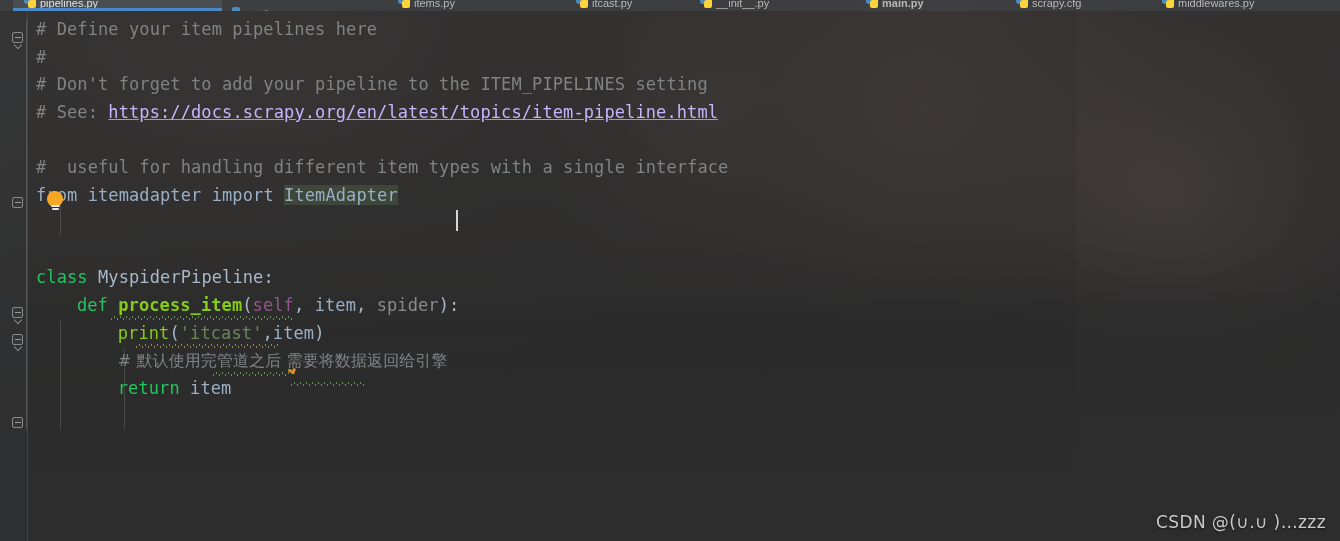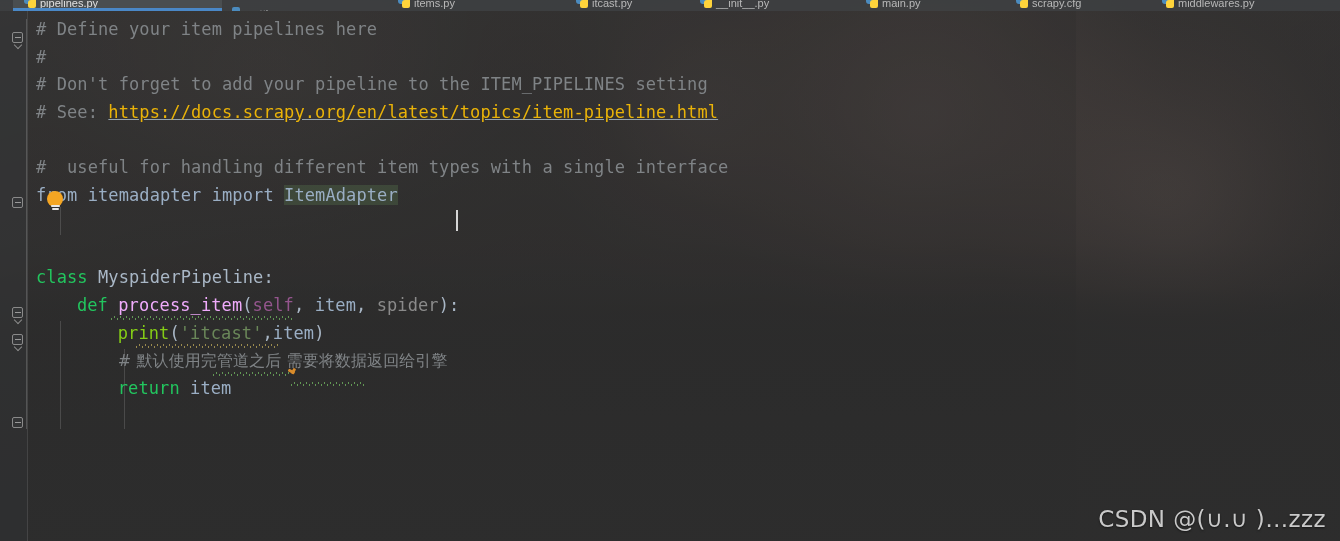--- a/index.html
+++ b/index.html
@@ -199,30 +199,30 @@
     position: absolute;
     left: 0;
     white-space: pre;
     font-family: "DejaVu Sans Mono", "Liberation Mono", monospace;
     font-size: 17px;
   }
   .cmt  { color: #7f8386; }
   .cmt-cn { color: #7f8386; font-family: "DejaVu Sans", "Liberation Sans", sans-serif; font-size: 16px; }
   .kw   { color: #22c55e; }
   .cls  { color: #a9b7c6; }
-  .fn   { color: #f0abfc; }
+  .fn   { color: #84cc16; font-weight: bold; }
   .self { color: #94558d; }
   .spdr { color: #8a8a8a; }
   .bltn { color: #84cc16; }
   .str  { color: #6a8759; }
   .var  { color: #9aaec4; }
   .imp  { color: #9aaec4; }
   .punct{ color: #a9b7c6; }
   .link {
-    color: #eab308;
+    color: #c4b5fd;
     text-decoration: underline;
     text-decoration-color: #94a3ad;
   }
   .hl-green {
     background: rgba(94,128,84,0.30);
   }
 
   
   .squig {
     position: absolute;
@@ -296,21 +296,21 @@
     background: #d98c2b;
     transform: rotate(28deg);
     border-radius: 1px;
   }
 
   
   .watermark {
     position: absolute;
     right: 14px;
     bottom: 9px;
-    font-size: 23px;
+    font-size: 17px;
     color: #c9c9c9;
     font-family: "DejaVu Sans", "Liberation Sans", sans-serif;
     letter-spacing: 0.4px;
     z-index: 20;
     text-shadow: 0 1px 2px rgba(0,0,0,0.55);
   }
 </style>
 </head>
 <body>
 
@@ -352,21 +352,21 @@
           </span>
           <span class="tablabel">itcast.py</span>
         </div>
         <div class="tab" style="left: 700px; width: 160px;">
           <span class="tabicon">
             <span class="py-blue"></span>
             <span class="py-yellow"></span>
           </span>
           <span class="tablabel">__init__.py</span>
         </div>
-        <div class="tab" style="left: 866px; width: 145px;">
+        <div class="tab" style="left: 866px; width: 145px; font-weight: bold;">
           <span class="tabicon">
             <span class="py-blue"></span>
             <span class="py-yellow"></span>
           </span>
           <span class="tablabel">main.py</span>
         </div>
         <div class="tab" style="left: 1016px; width: 140px;">
           <span class="tabicon">
             <span class="py-blue"></span>
             <span class="py-yellow"></span>

